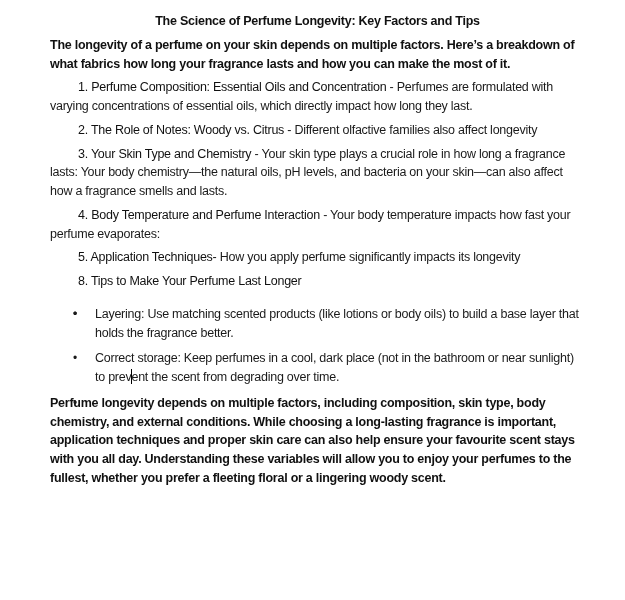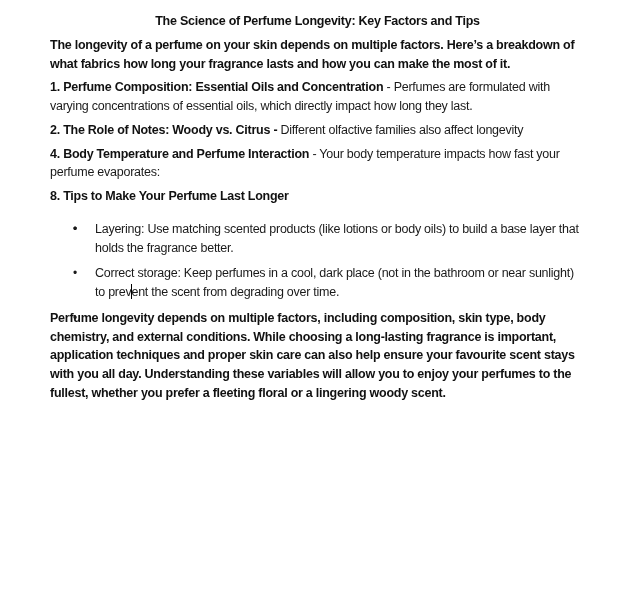--- a/index.html
+++ b/index.html
@@ -32,22 +32,23 @@
     color: #111111;
   }
   p {
     margin: 0 0 5px 0;
   }
   .bold-para {
     font-weight: 700;
     color: #111111;
   }
   .lead {
-    font-weight: 700;
+    font-weight: 400;
     color: #111111;
+    margin-left: 28px;
   }
   .tips-list {
     list-style: none;
     margin: 14px 0 0 0;
     padding: 0;
   }
   .tips-list li {
     position: relative;
     padding-left: 45px;
     margin: 0 0 7px 0;
@@ -73,23 +74,25 @@
 <main class="page">
 
   <h1 class="doc-title">The Science of Perfume Longevity: Key Factors and Tips</h1>
 
   <p class="bold-para">The longevity of a perfume on your skin depends on multiple factors. Here’s a breakdown of what fabrics how long your fragrance lasts and how you can make the most of it.</p>
 
   <p><span class="lead">1. Perfume Composition: Essential Oils and Concentration</span><span> - Perfumes are formulated with varying concentrations of essential oils, which directly impact how long they last.</span></p>
 
   <p><span class="lead">2. The Role of Notes: Woody vs. Citrus -</span><span> Different olfactive families also affect longevity</span></p>
 
+  <p><span class="lead">3. Your Skin Type and Chemistry</span><span> - Your skin type plays a crucial role in how long a fragrance lasts: Your body chemistry—the natural oils, pH levels, and bacteria on your skin—can also affect how a fragrance smells and lasts.</span></p>
 
   <p><span class="lead">4. Body Temperature and Perfume Interaction</span><span> - Your body temperature impacts how fast your perfume evaporates:</span></p>
 
+  <p><span class="lead">5. Application Techniques-</span><span> How you apply perfume significantly impacts its longevity</span></p>
 
 
   <p><span class="lead">8. Tips to Make Your Perfume Last Longer</span><span></span></p>
 
   <ul class="tips-list">
     <li>
       <span class="bullet">•</span>
     </li>
     <li>
       <span class="bullet">•</span>

